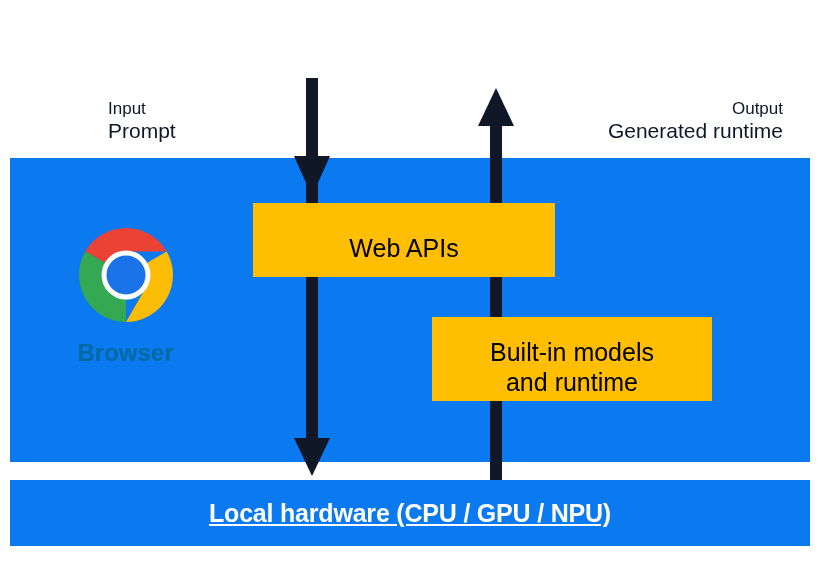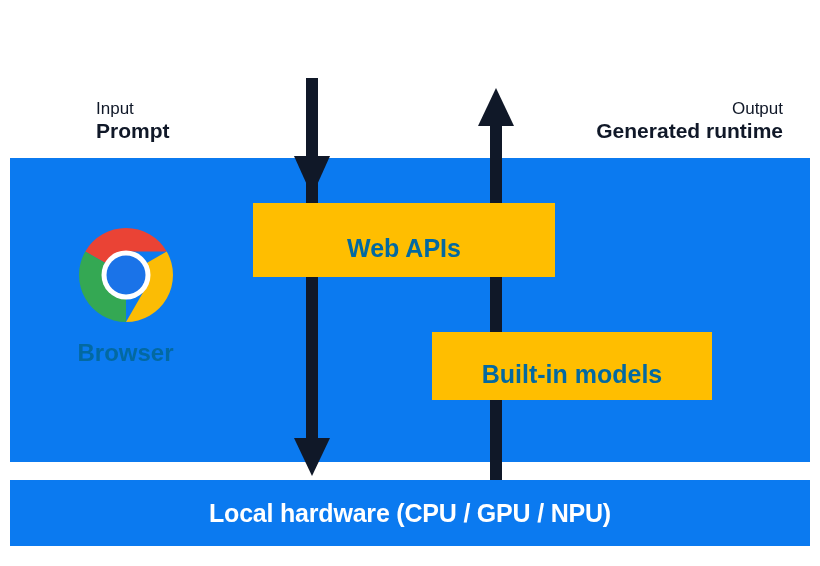--- a/index.html
+++ b/index.html
@@ -47,40 +47,40 @@
     height: 304px;
     display: block;
   }
 
   #band-local-hardware {
     left: 10px;
     top: 480px;
     width: 800px;
     height: 66px;
   }
-  #band-local-hardware .band-title { font-size: 25px; }
+  #band-local-hardware .band-title { font-size: 25px; text-decoration: underline; }
 
   
   .io-label {
     position: absolute;
     line-height: 1.18;
     color: #101828;
   }
   .io-kind {
     font-size: 17px;
     font-weight: normal;
     display: block;
   }
   .io-value {
     font-size: 21px;
-    font-weight: bold;
+    font-weight: normal;
     display: block;
   }
   #io-input {
-    left: 96px;
+    left: 108px;
     top: 99px;
     text-align: left;
   }
   #io-output {
     right: 37px;
     top: 99px;
     text-align: right;
   }
 
   
@@ -96,39 +96,39 @@
   
   .yellow-box {
     position: absolute;
     background: #FFBE00;
     display: flex;
     align-items: center;
     justify-content: center;
     text-align: center;
   }
   .yellow-box .box-label {
-    color: #0369a1;
-    font-weight: bold;
+    color: #000000;
+    font-weight: normal;
     line-height: 1.2;
     margin-top: 16px;
   }
   #box-web-apis {
     left: 253px;
     top: 203px;
     width: 302px;
     height: 74px;
     z-index: 3;
   }
   #box-web-apis .box-label { font-size: 25px; }
 
   #box-builtin-models {
     left: 432px;
-    top: 332px;
+    top: 317px;
     width: 280px;
-    height: 68px;
+    height: 84px;
     z-index: 3;
   }
   #box-builtin-models .box-label { font-size: 25px; }
 
   
   #browser-group {
     position: absolute;
     left: 63px;
     top: 225px;
     width: 125px;
@@ -185,20 +185,21 @@
     </g>
   </svg>
 
   <div id="box-web-apis" class="yellow-box">
     <span class="box-label">Web APIs</span>
   </div>
 
   <div id="box-builtin-models" class="yellow-box">
     <span class="box-label">
       <span>Built-in models</span><br>
+      <span>and runtime</span>
     </span>
   </div>
 
   <div id="browser-group" style="z-index:4;">
     <svg id="chrome-icon" viewBox="0 0 100 100">
 
       <path d="M50 3 A47 47 0 0 1 90.7 26.5 L50 26.5 A23.5 23.5 0 0 0 29.7 38.3 L9.3 26.5 A47 47 0 0 1 50 3 Z" fill="#EA4335"></path>
 
       <path d="M90.7 26.5 A47 47 0 0 1 50 97 L70.3 61.7 A23.5 23.5 0 0 0 70.3 38.3 L90.7 26.5 Z" fill="#FBBC05"></path>
 

